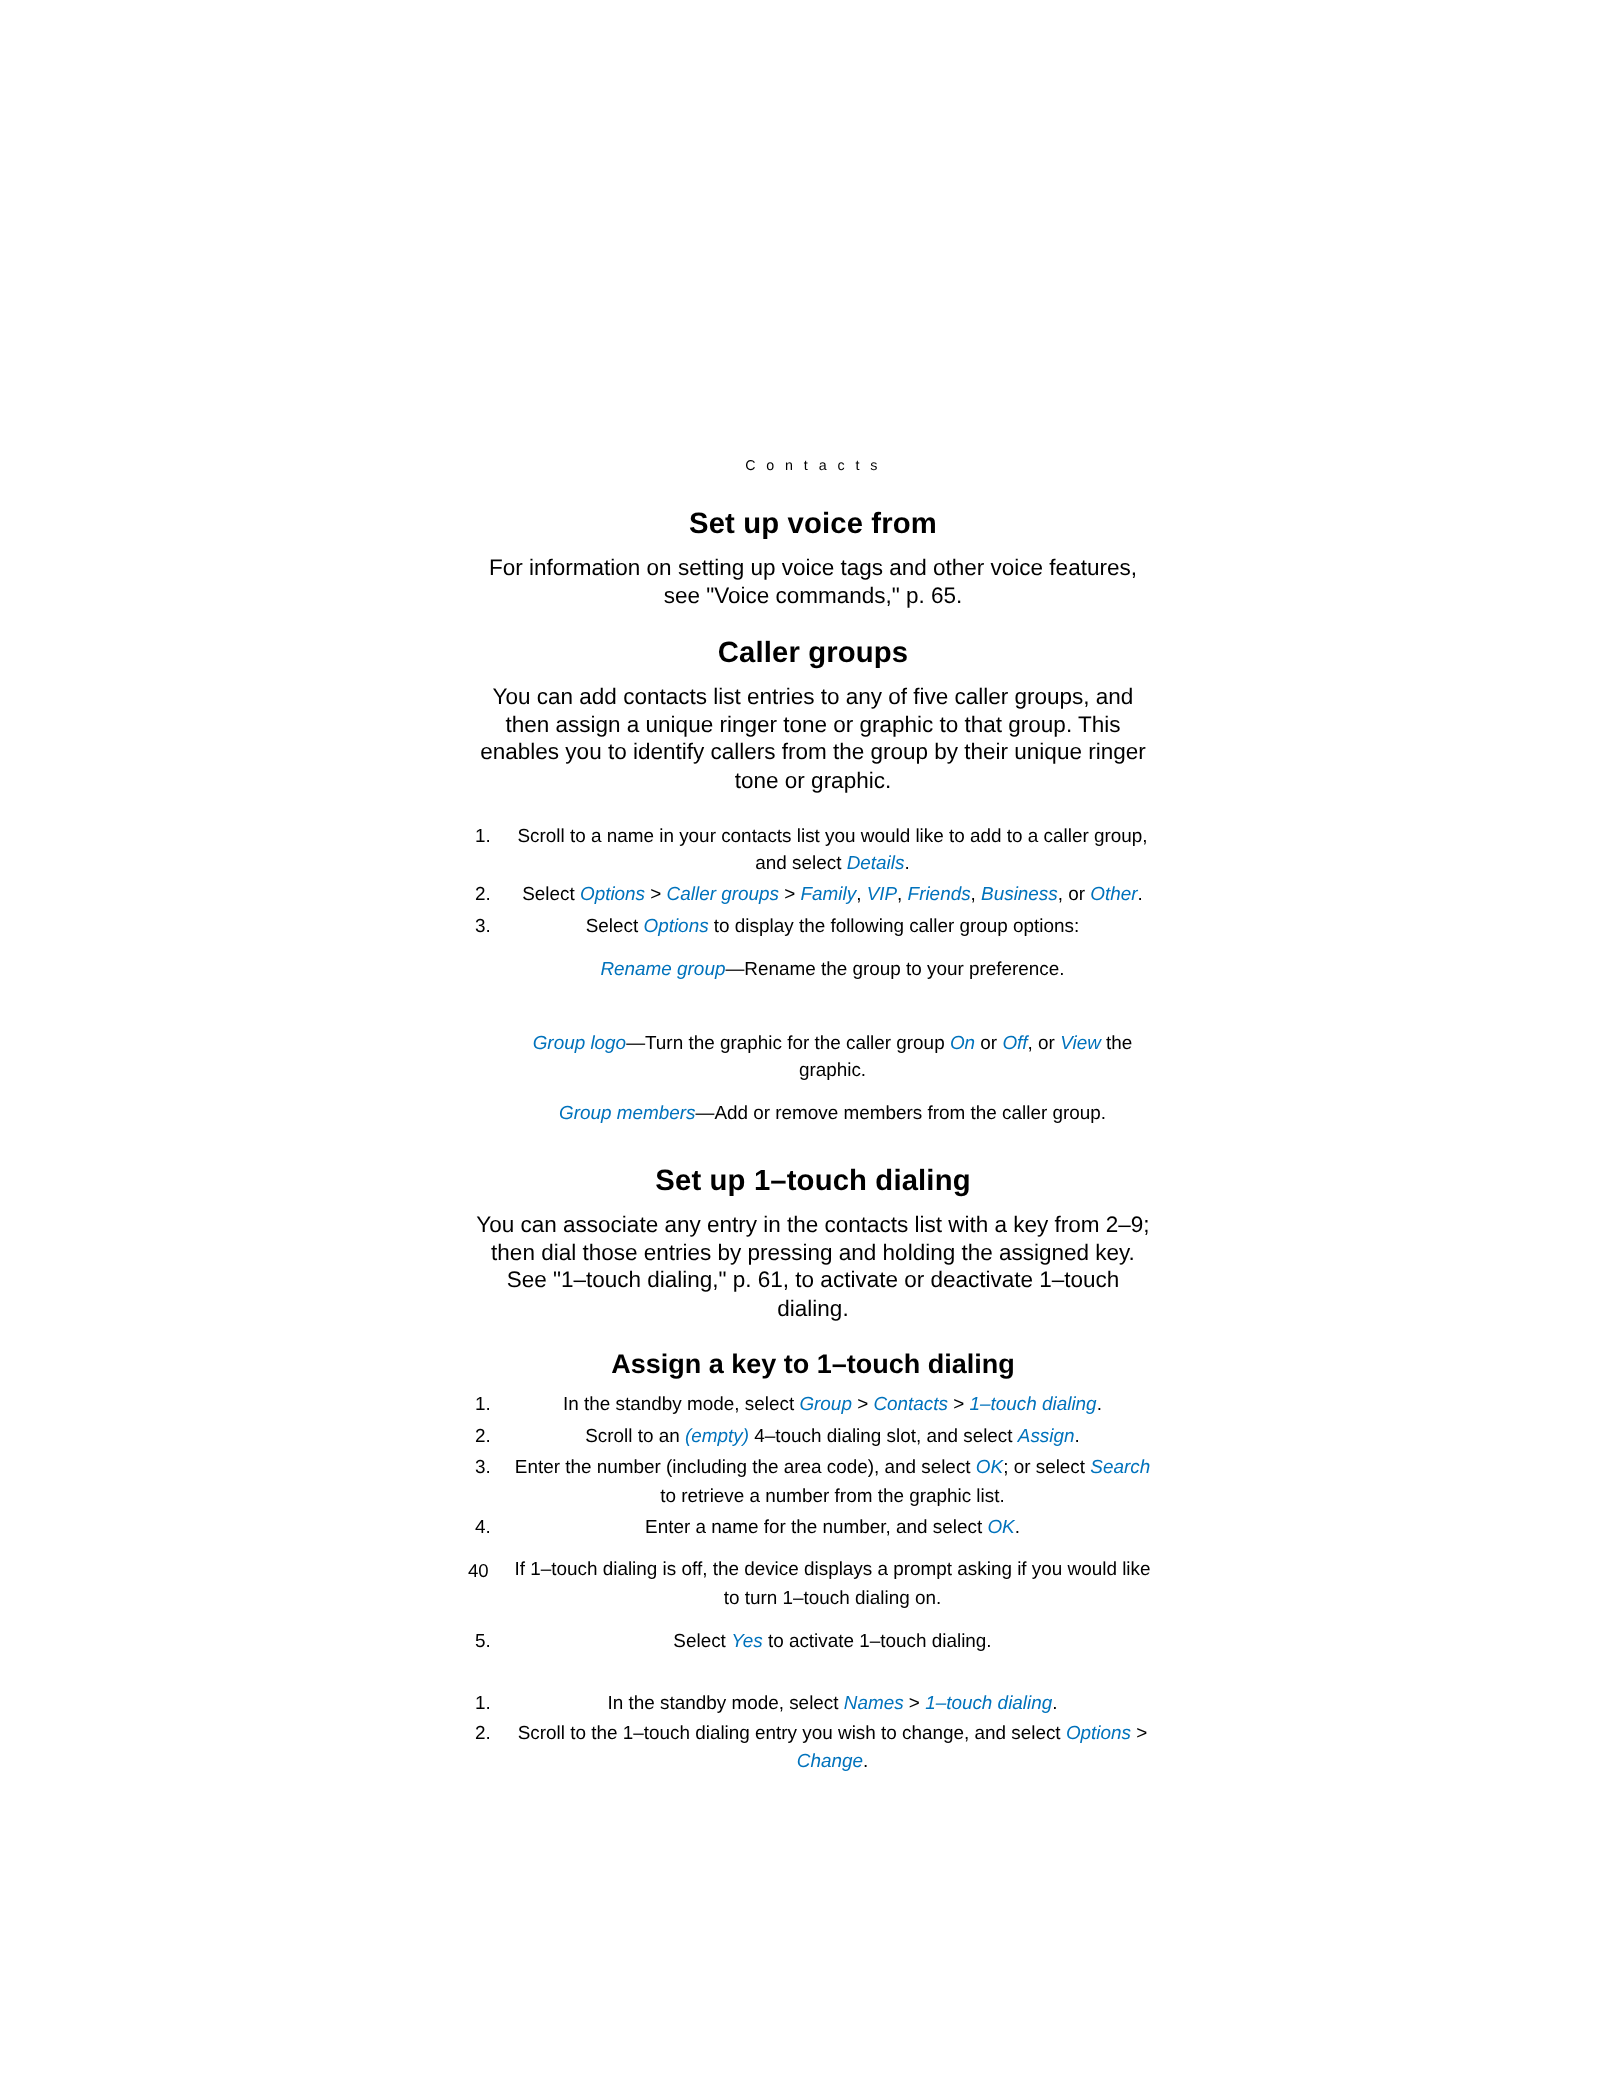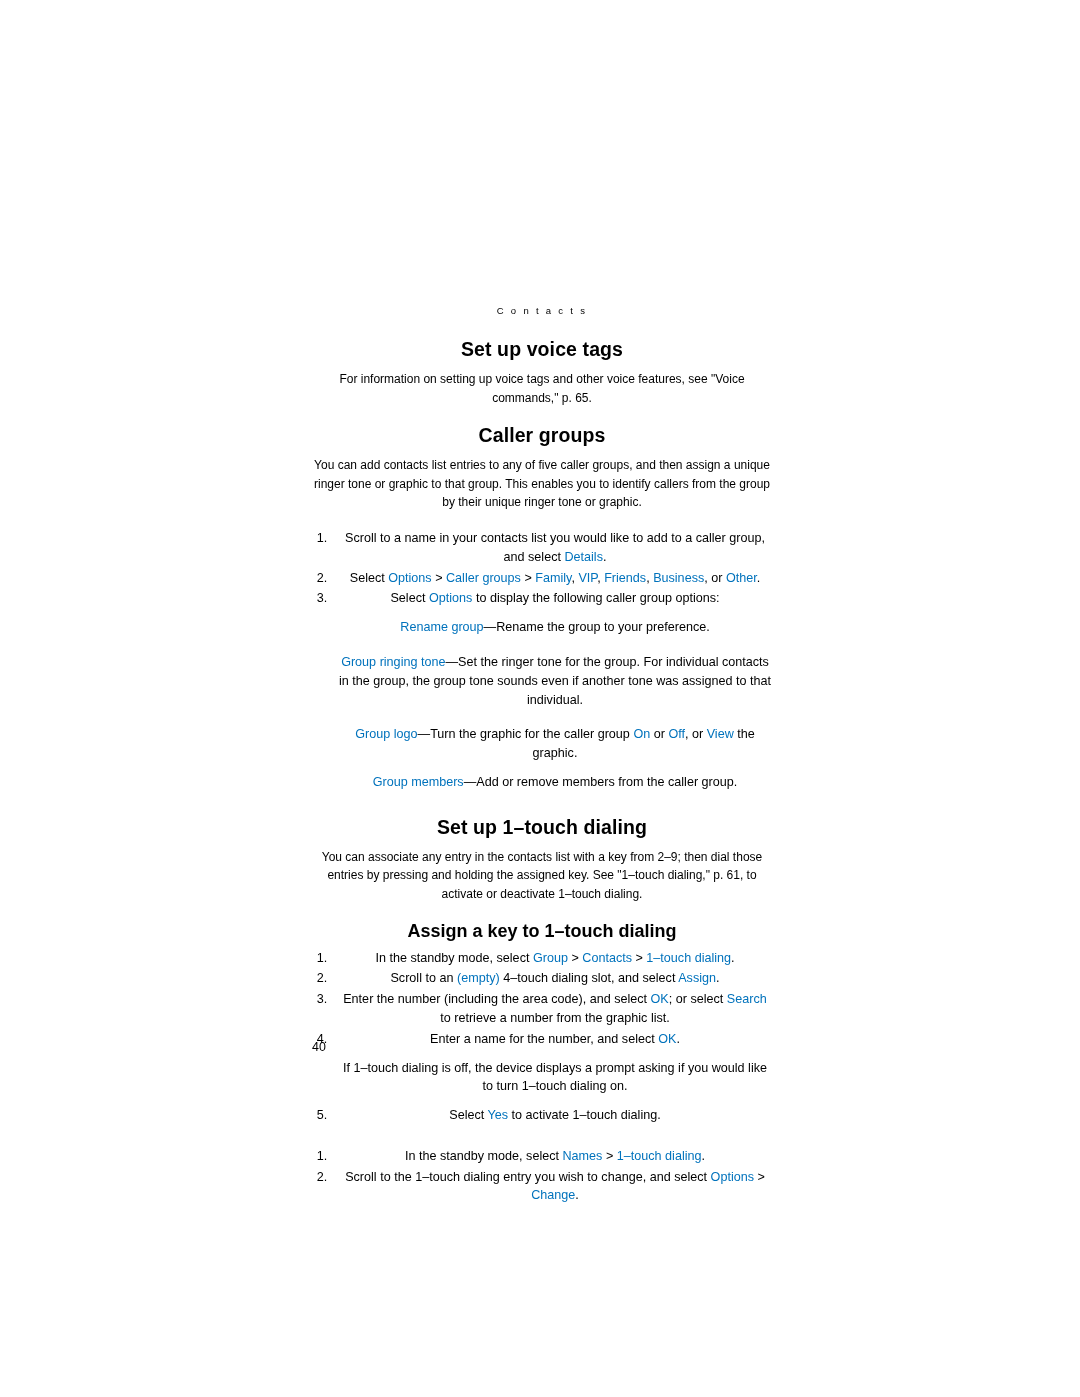--- a/index.html
+++ b/index.html
@@ -41,21 +41,21 @@
     font-weight: bold;
     margin: 0 0 9px 0;
     letter-spacing: 0.1px;
   }
   h2.sub {
     font-size: 18px;
     font-weight: bold;
     margin: 0 0 7px 0;
   }
   p.body {
-    font-size: 12px;
+    font-size: 15px;
     line-height: 18.6px;
     margin: 0 0 17px 0;
   }
   ol.steps {
     list-style: none;
     margin: 0;
     padding: 0;
   }
   ol.steps > li {
     position: relative;
@@ -70,20 +70,21 @@
     top: 0;
     width: 20px;
   }
   .indent-para {
     margin-left: 26px;
     font-size: 12.6px;
     line-height: 18.8px;
     margin-bottom: 2px;
   }
   .it {
+    font-style: italic;
     color: #0072bc;
   }
   .sp8 { height: 8px; }
   .sp14 { height: 14px; }
   .sp20 { height: 20px; }
   .sp22 { height: 22px; }
   .folio {
     position: absolute;
     left: 312px;
     top: 1040px;
@@ -93,21 +94,21 @@
 </style>
 </head>
 <body>
 
 <div class="page">
 
   <div class="content">
 
     <div class="running-head">C o n t a c t s</div>
 
-    <h1 class="sec">Set up voice tags</h1>
+    <h1 class="sec">Set up voice from</h1>
     <p class="body">For information on setting up voice tags and other voice features, see "Voice commands," p. 65.</p>
 
     <h1 class="sec">Caller groups</h1>
     <p class="body">You can add contacts list entries to any of five caller groups, and then assign a unique ringer tone or graphic to that group. This enables you to identify callers from the group by their unique ringer tone or graphic.</p>
 
     <ol class="steps">
       <li>
         <span class="num">1.</span><span>Scroll to a name in your contacts list you would like to add to a caller group, and select </span><span class="it">Details</span><span>.</span>
       </li>
       <li>
@@ -119,23 +120,20 @@
     </ol>
 
     <div class="sp8"></div>
 
     <div class="indent-para">
       <span class="it">Rename group</span><span>—Rename the group to your preference.</span>
     </div>
 
     <div class="sp14"></div>
 
-    <div class="indent-para">
-      <span class="it">Group ringing tone</span><span>—Set the ringer tone for the group. For individual contacts in the group, the group tone sounds even if another tone was assigned to that individual.</span>
-    </div>
 
     <div class="sp14"></div>
 
     <div class="indent-para">
       <span class="it">Group logo</span><span>—Turn the graphic for the caller group </span><span class="it">On</span><span> or </span><span class="it">Off</span><span>, or </span><span class="it">View</span><span> the graphic.</span>
     </div>
 
     <div class="sp8"></div>
 
     <div class="indent-para">

